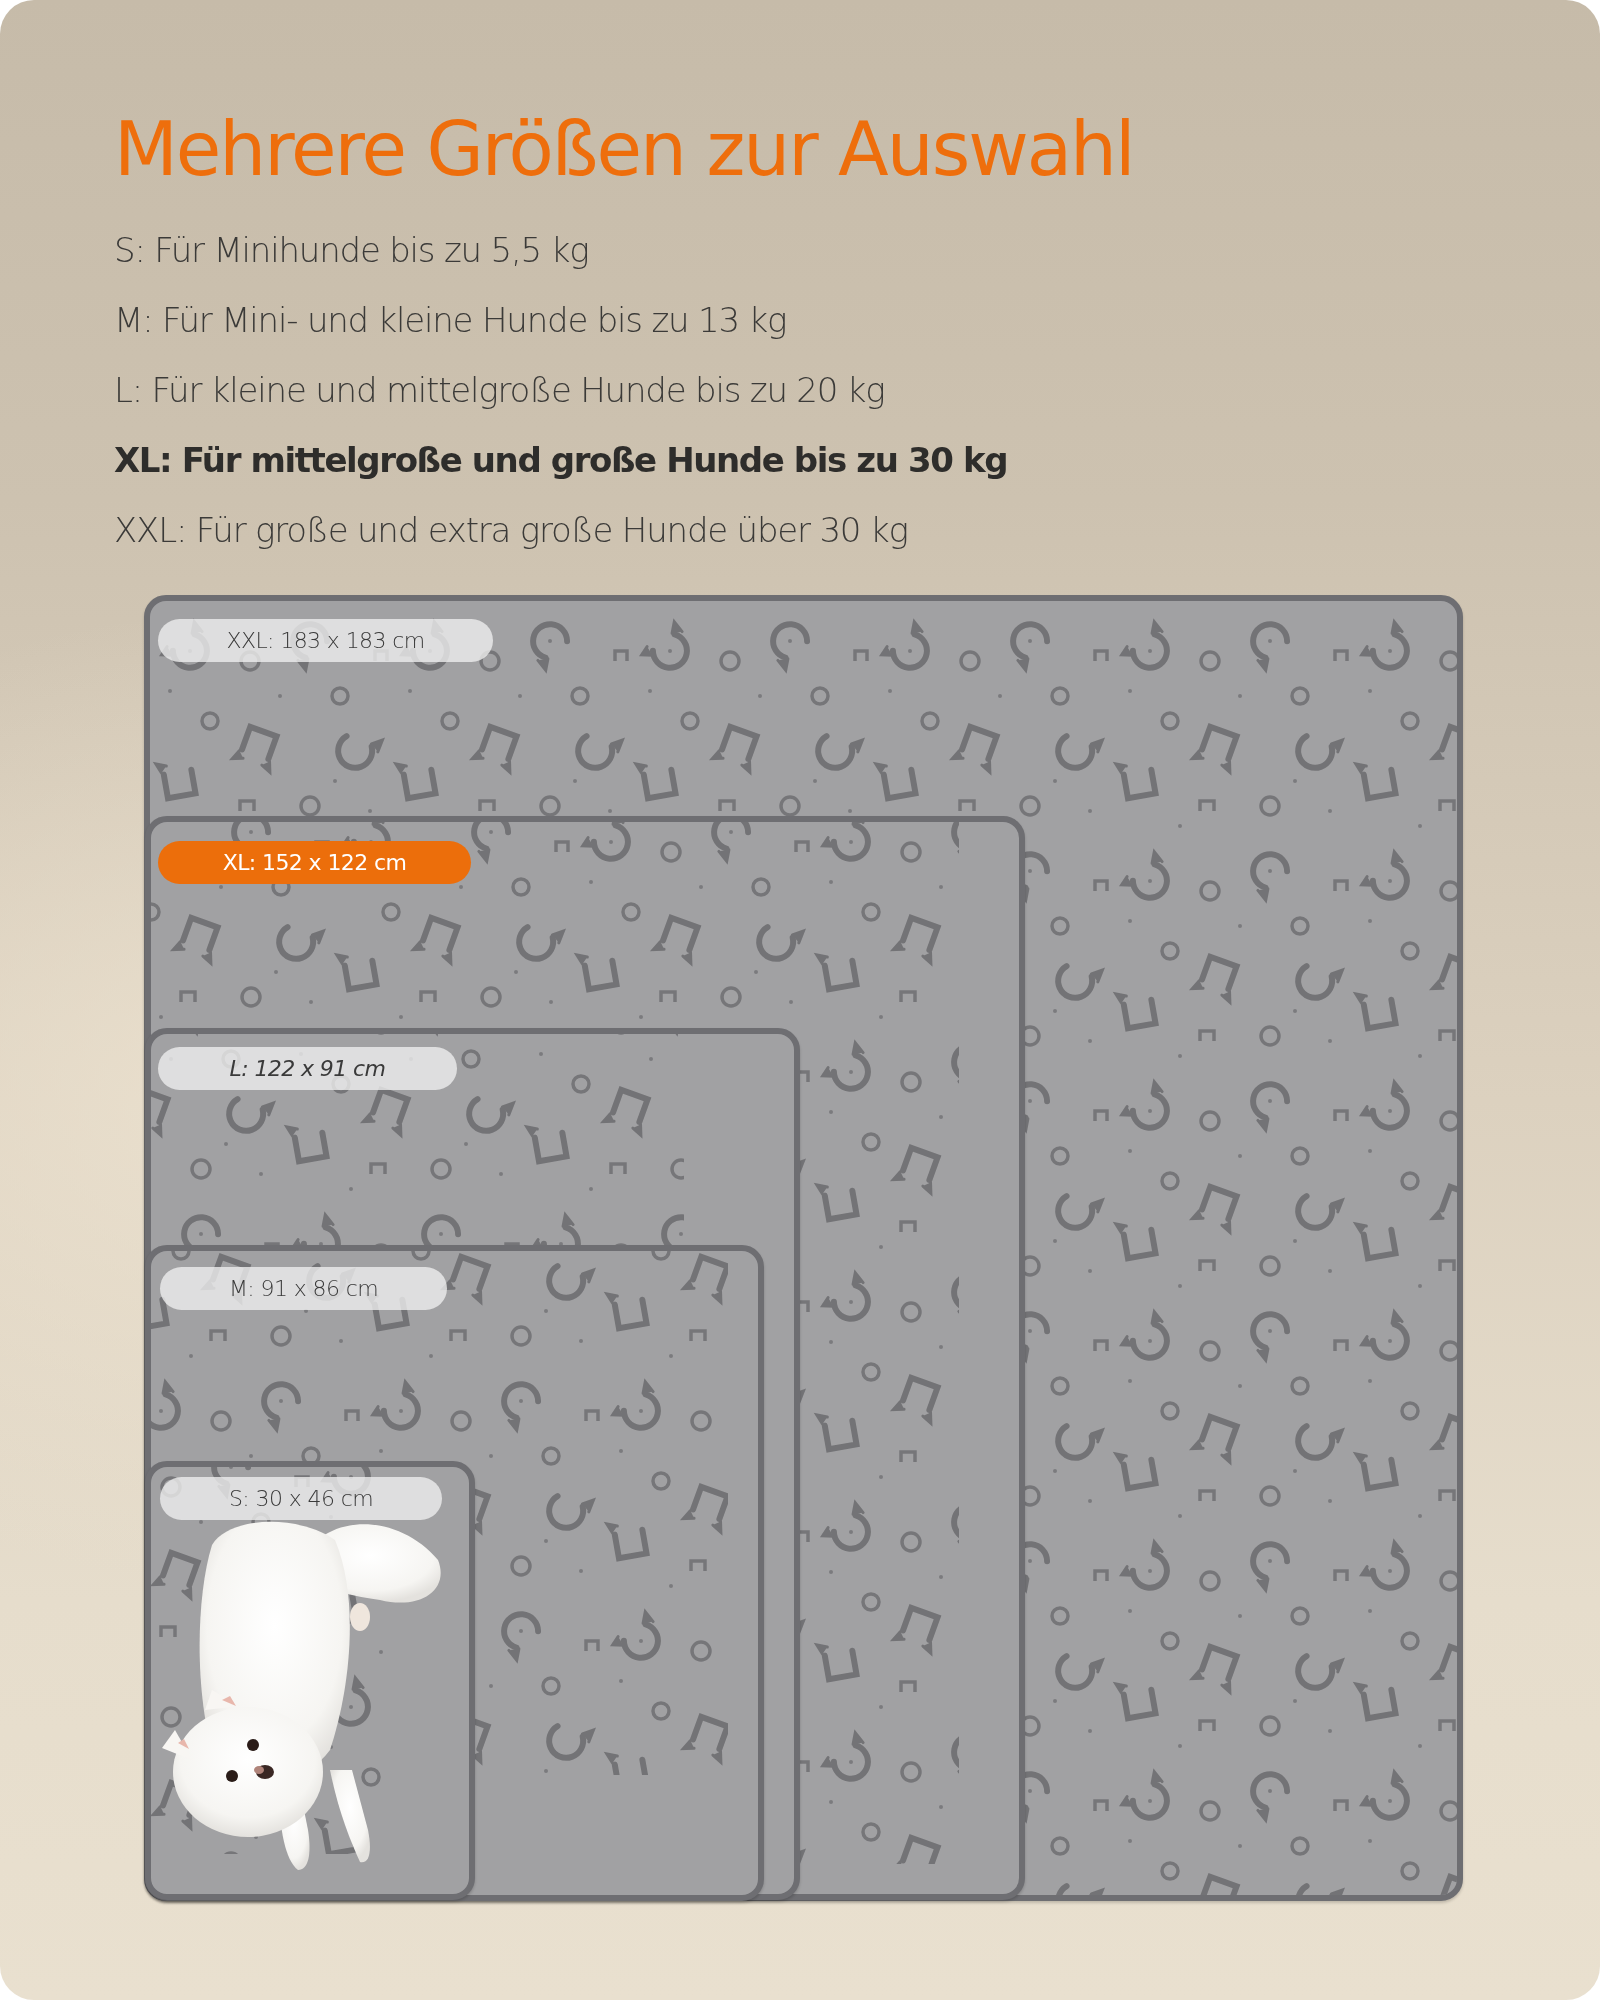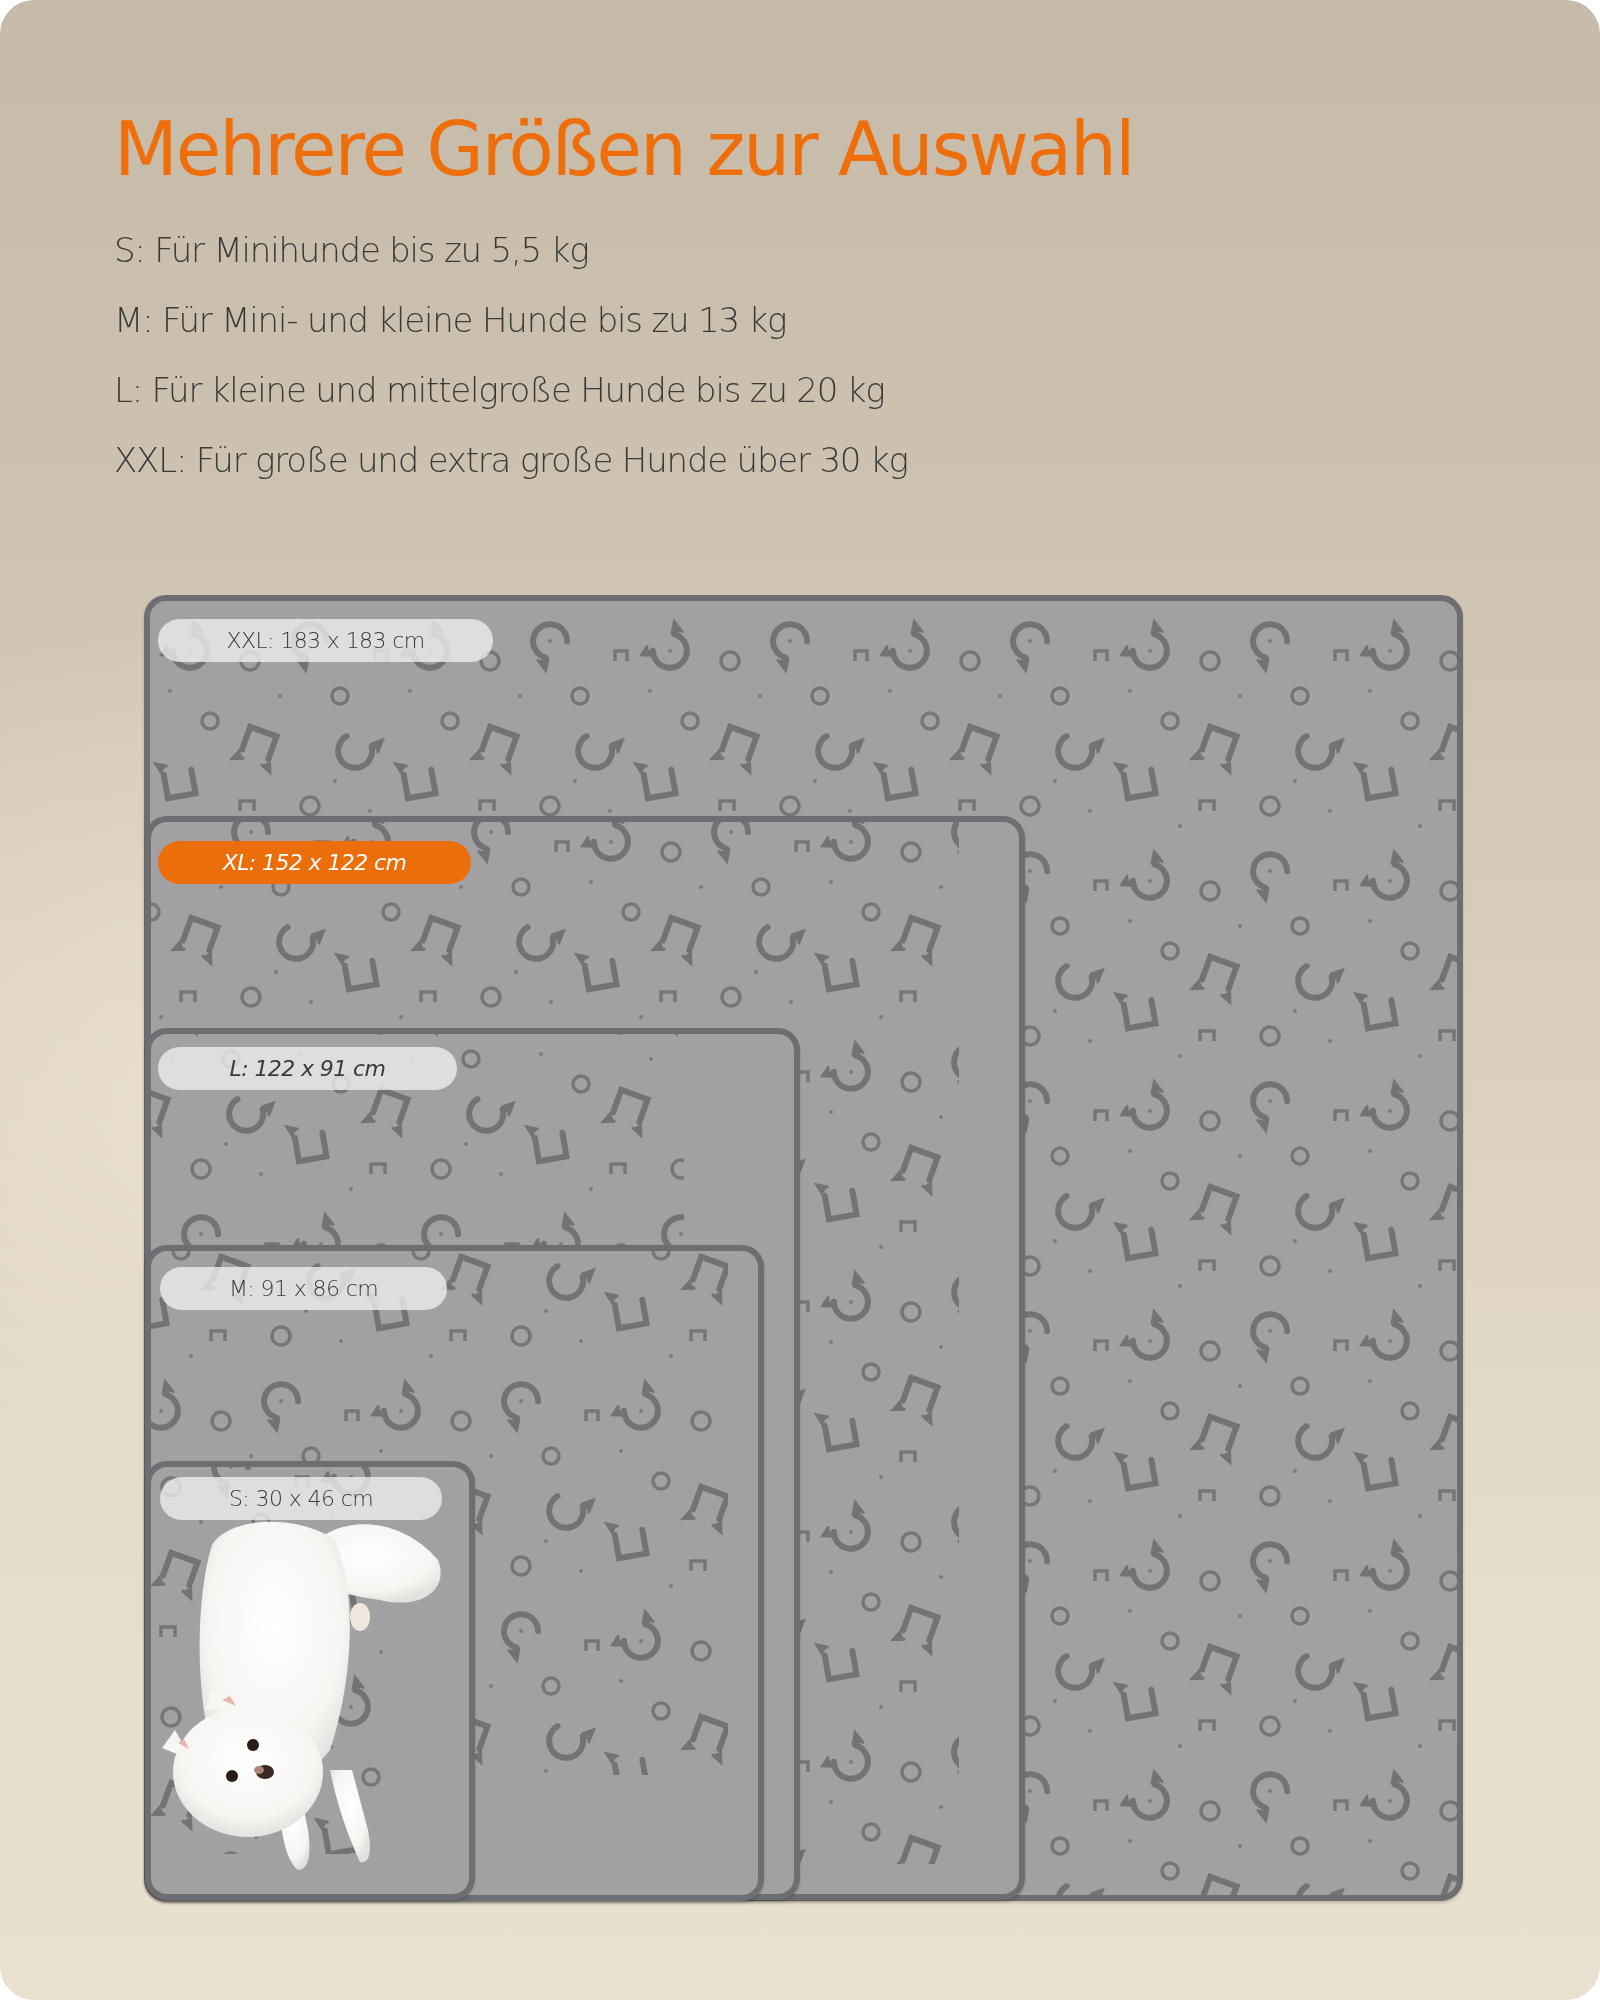--- a/index.html
+++ b/index.html
@@ -86,20 +86,21 @@
 <body>
 
 <div class="canvas">
 
   <h1 class="title">Mehrere Größen zur Auswahl</h1>
 
   <ul class="spec-list">
     <li>S: Für Minihunde bis zu 5,5 kg</li>
     <li>M: Für Mini- und kleine Hunde bis zu 13 kg</li>
     <li>L: Für kleine und mittelgroße Hunde bis zu 20 kg</li>
+    <li class="hl">XL: Für mittelgroße und große Hunde bis zu 30 kg</li>
     <li>XXL: Für große und extra große Hunde über 30 kg</li>
   </ul>
 
   <svg width="0" height="0" style="position:absolute">
     <defs>
       <pattern id="catpat" x="0" y="0" width="240" height="230" patternUnits="userSpaceOnUse">
         <g fill="none" stroke="#6b6b6e" stroke-width="6" stroke-linecap="round" opacity="0.85">
 
           <g transform="translate(40,50) rotate(-20)">
             <path d="M -16 -6 A 17 17 0 1 0 10 -14"></path>
@@ -151,21 +152,21 @@
         <rect width="100%" height="100%" fill="url(#catpat)"></rect>
       </svg>
   </div>
   <div class="pill" style="left:158px; top:619px; width:335px; z-index:2;">XXL: 183 x 183 cm</div>
 
   <div class="mat" style="left:145px; top:816px; width:880px; height:1084px; z-index:3;">
     <svg class="pattern">
         <rect width="100%" height="100%" fill="url(#catpat)" transform="translate(-60,-30)"></rect>
       </svg>
   </div>
-  <div class="pill active" style="left:158px; top:841px; width:313px; z-index:4;font-style:italic;">XL: 152 x 122 cm</div>
+  <div class="pill active" style="left:158px; top:841px; width:313px; z-index:4;">XL: 152 x 122 cm</div>
 
   <div class="mat" style="left:145px; top:1028px; width:655px; height:872px; z-index:5;">
     <svg class="pattern">
         <rect width="100%" height="100%" fill="url(#catpat)" transform="translate(-110,-70)"></rect>
       </svg>
   </div>
   <div class="pill" style="left:158px; top:1047px; width:299px; z-index:6;font-style:italic;">L: 122 x 91 cm</div>
 
   <div class="mat" style="left:145px; top:1245px; width:619px; height:656px; z-index:7;">
     <svg class="pattern">

